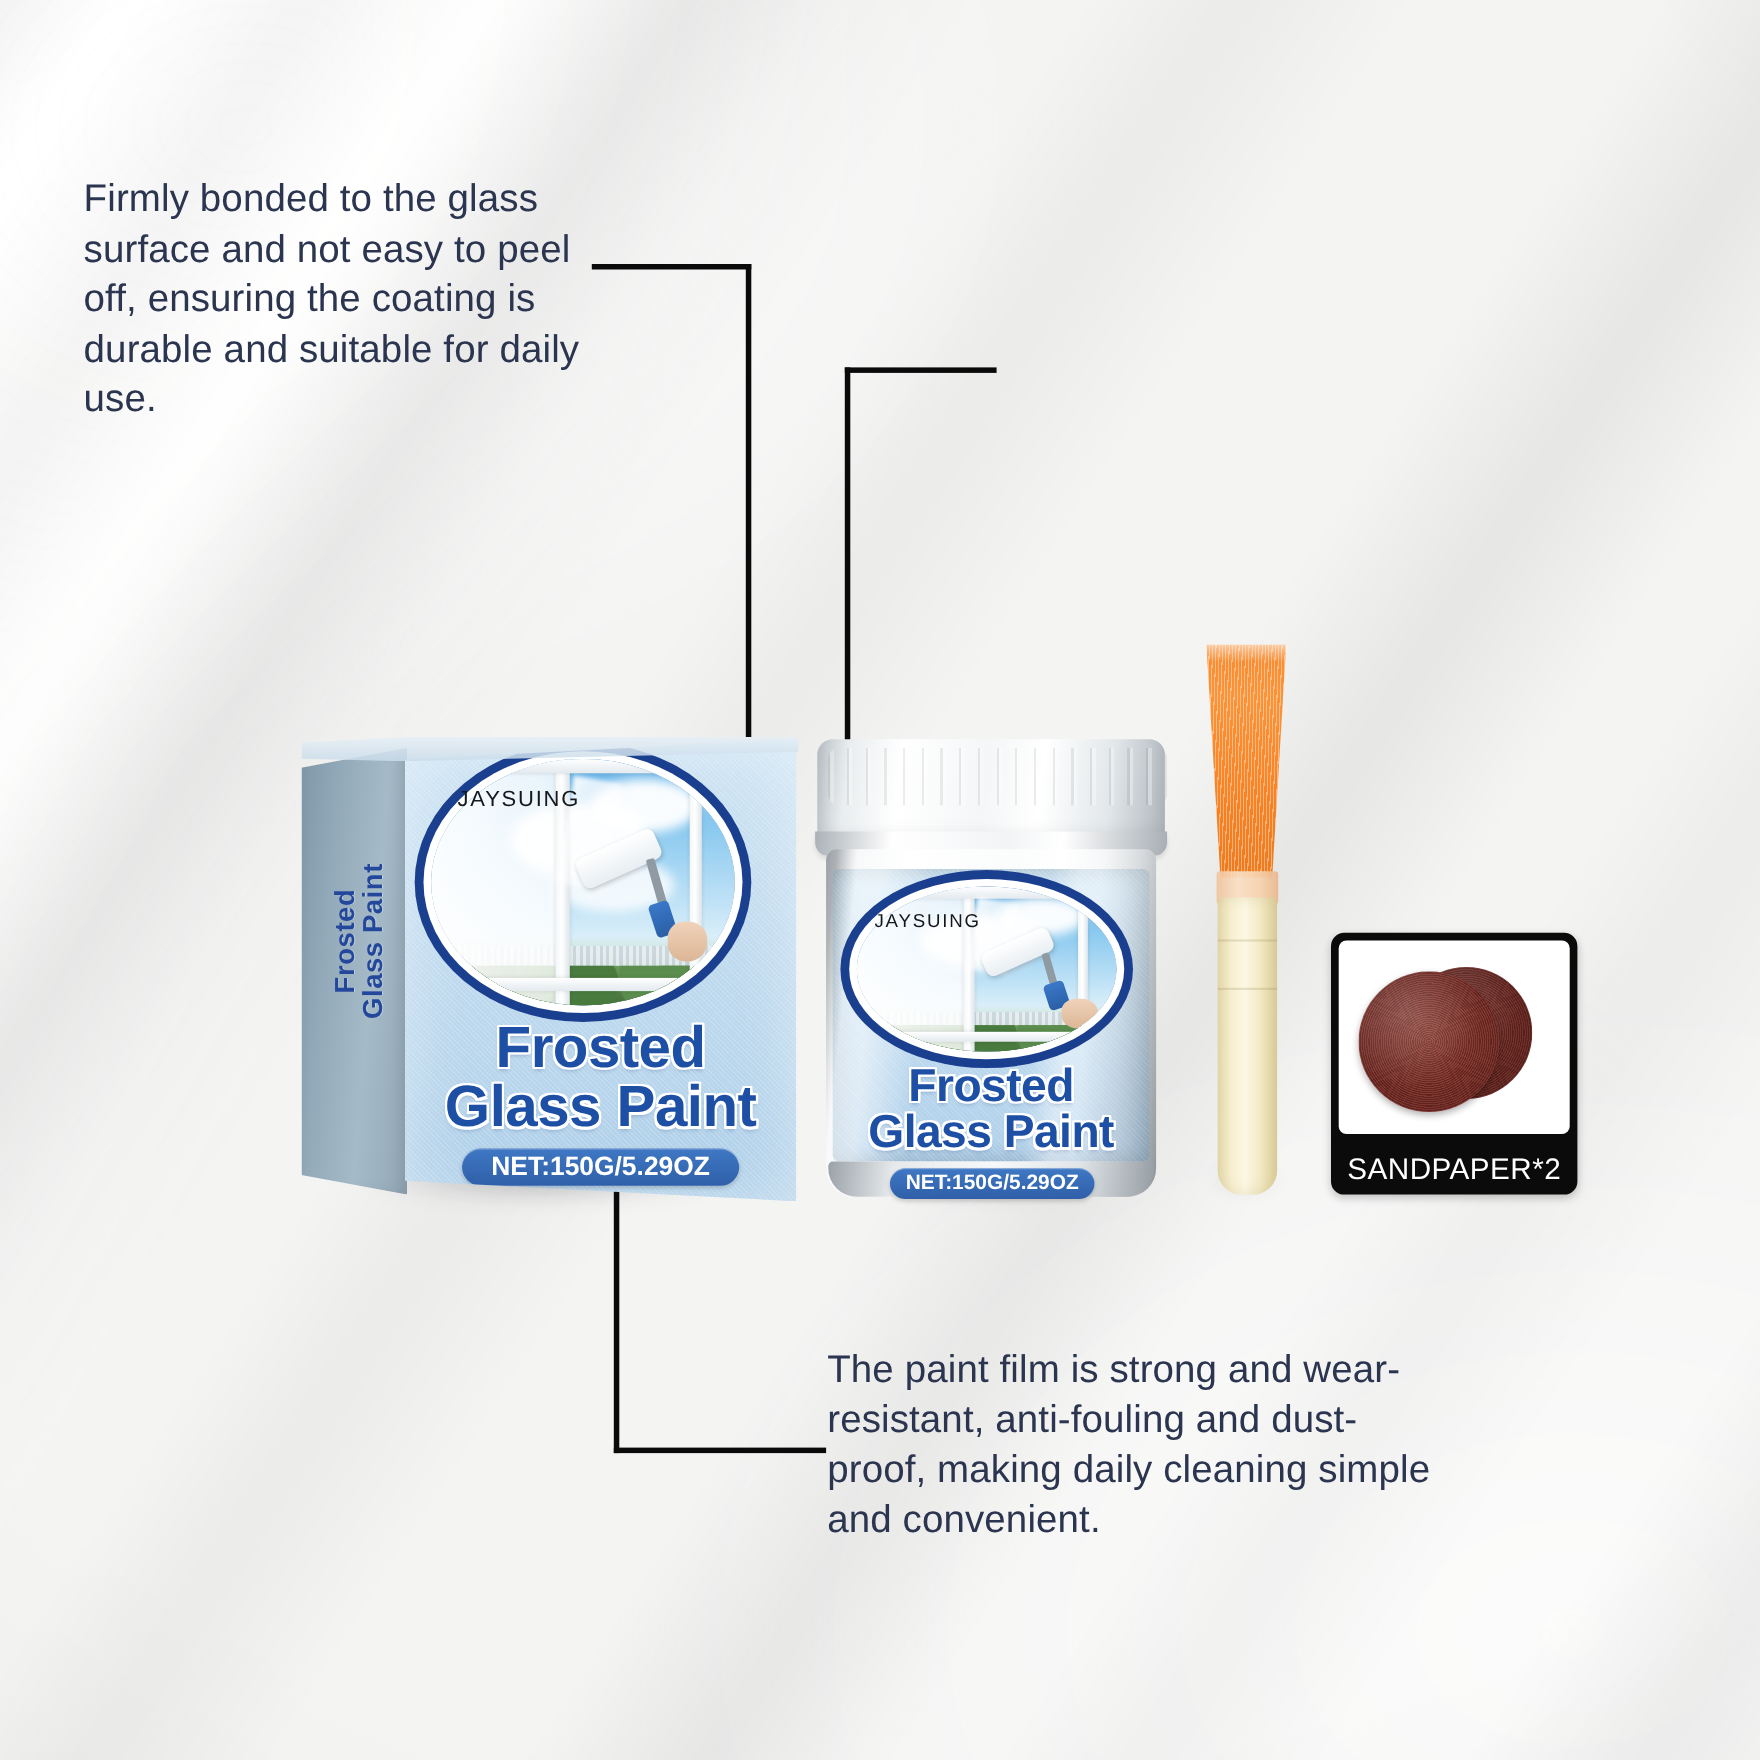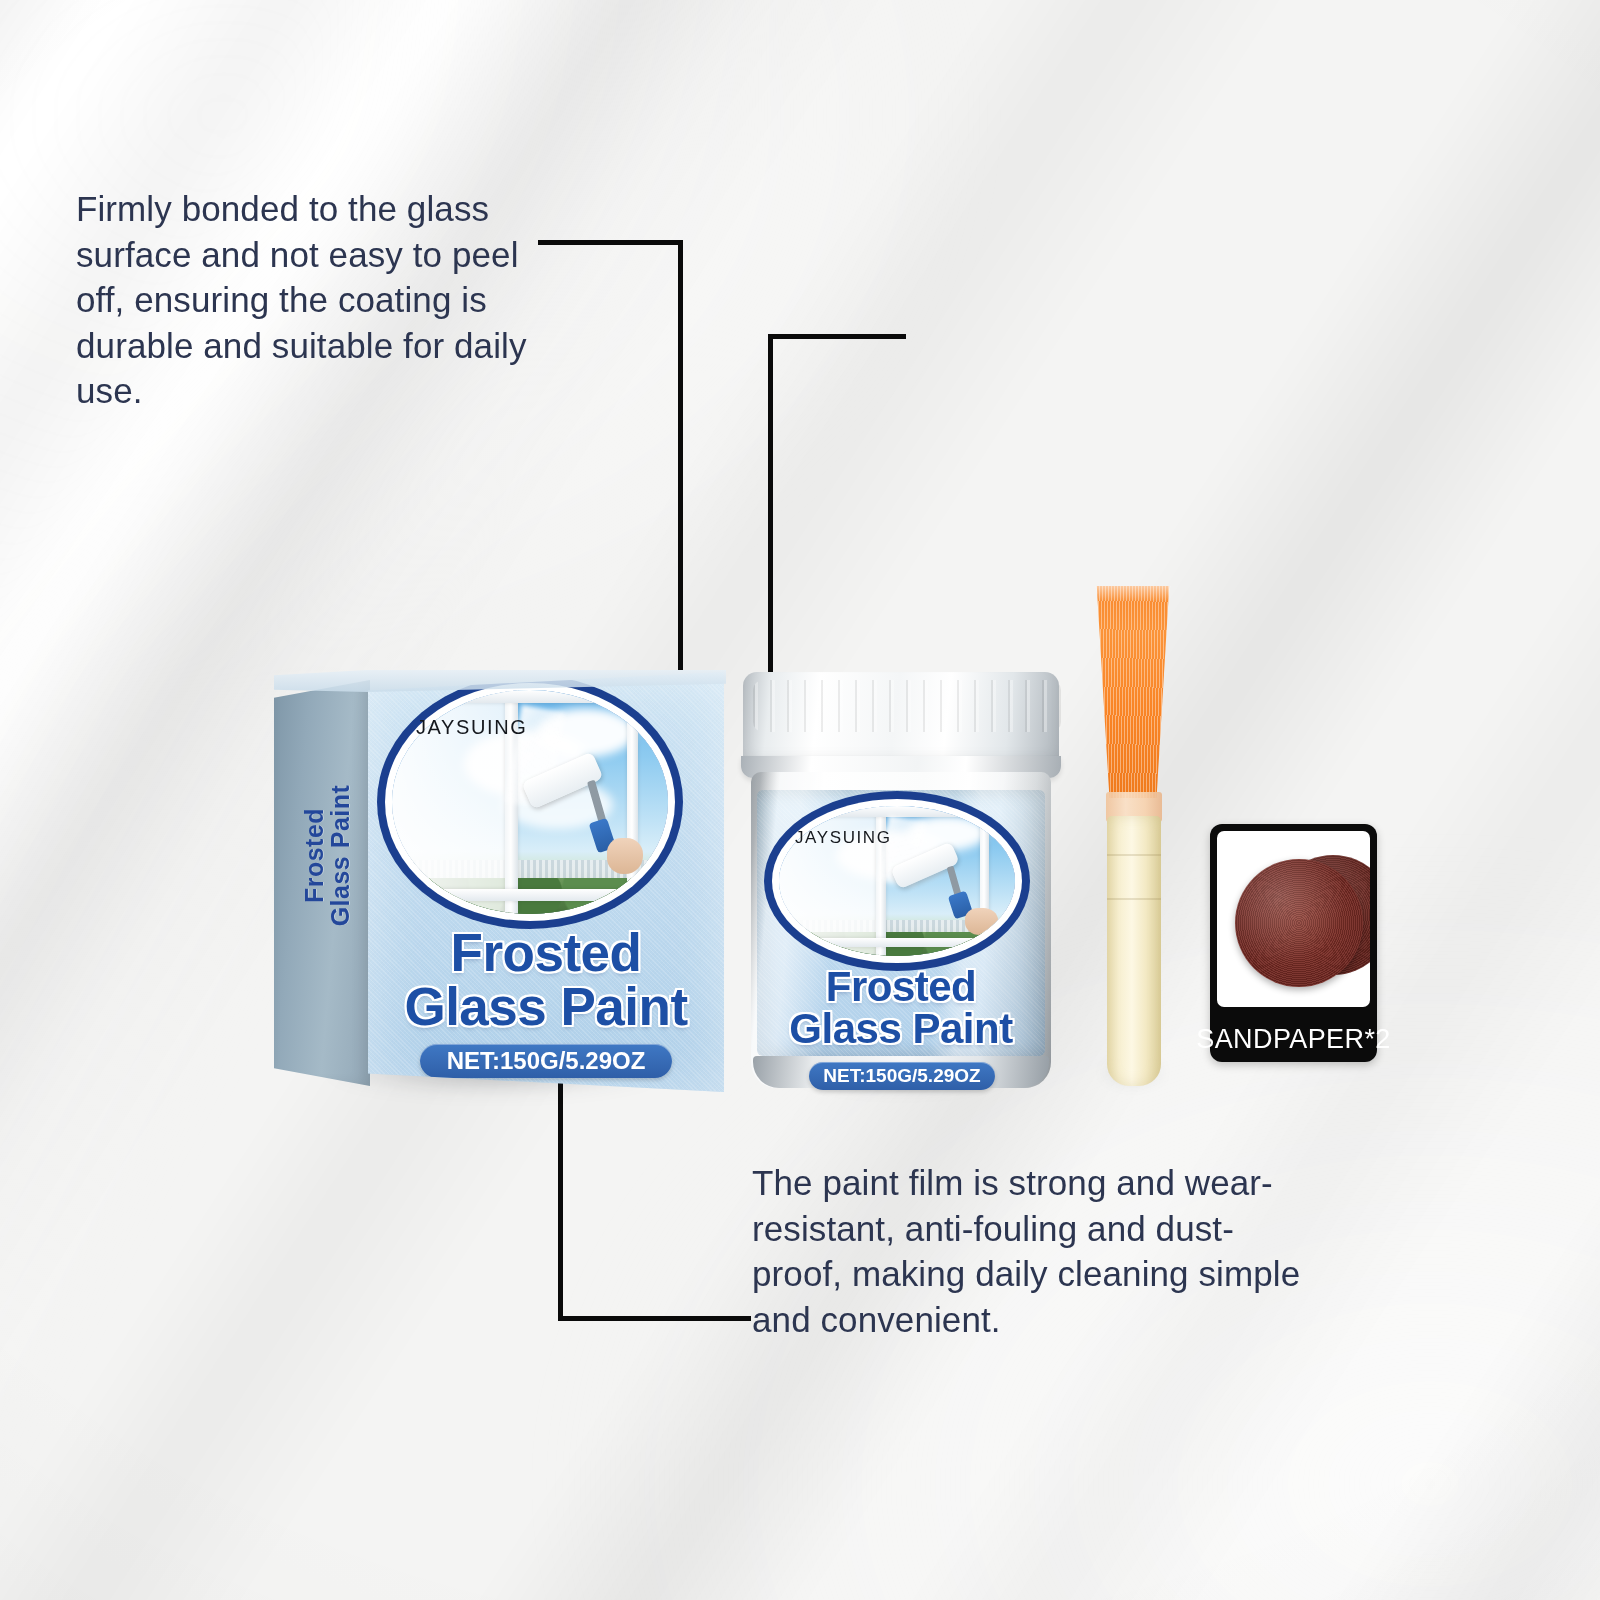--- a/index.html
+++ b/index.html
@@ -29,23 +29,23 @@
       radial-gradient(60% 45% at 18% 12%, rgba(255,255,255,.9), rgba(255,255,255,0) 70%),
       radial-gradient(70% 50% at 85% 88%, rgba(255,255,255,.7), rgba(255,255,255,0) 70%);
     filter:blur(22px);
   }
   .bg-vign{position:absolute;inset:0;
     background:radial-gradient(120% 100% at 50% 45%, rgba(255,255,255,0) 55%, rgba(0,0,0,.045) 100%);}
 
   
   .callout-text{position:absolute;color:#2c3550;letter-spacing:.1px;}
   .callout-text p{margin:0;}
-  #co1{left:76px;top:158px;width:480px;font-size:35px;line-height:1.30;margin-top:28px;}
+  #co1{left:76px;top:158px;width:480px;font-size:35px;line-height:1.30;}
   #co2{left:900px;top:223px;width:540px;font-size:35px;line-height:1.30;}
-  #co3{left:752px;top:1160px;width:560px;font-size:35px;line-height:1.30;}
+  #co3{left:752px;top:1222px;width:560px;font-size:35px;line-height:1.30;}
 
   
   .leader{position:absolute;}
   .leader .h,.leader .v{position:absolute;background:#0a0a0a;}
   .leader .h{height:5px;}
   .leader .v{width:5px;}
 
   
   #box{position:absolute;left:274px;top:672px;width:450px;height:420px;}
   .box-shadow{position:absolute;left:6px;top:372px;width:430px;height:52px;
@@ -173,21 +173,21 @@
   .handle-band{position:absolute;left:27px;width:54px;height:2px;background:rgba(150,130,80,.22);}
 
   
   .acc-card{position:absolute;background:#0b0b0b;border-radius:12px;
     box-shadow:0 3px 8px rgba(0,0,0,.22);}
   .acc-photo{position:absolute;left:7px;top:7px;right:7px;background:#fff;border-radius:7px;overflow:hidden;}
   .acc-label{position:absolute;left:0;right:0;bottom:0;height:46px;color:#fff;
     font-size:27px;letter-spacing:.4px;display:flex;align-items:center;justify-content:center;}
   #card-gloves{left:1210px;top:600px;width:190px;height:238px;}
   #card-gloves .acc-photo{height:176px;}
-  #card-sand{left:1210px;top:824px;width:167px;height:238px;}
+  #card-sand{left:1210px;top:848px;width:224px;height:238px;}
   #card-sand .acc-photo{height:176px;}
 
   
   .glove{position:absolute;left:14px;top:10px;width:160px;height:158px;}
   .glove .palm{position:absolute;left:26px;top:52px;width:104px;height:98px;
     border-radius:16px 16px 22px 22px;
     background:linear-gradient(135deg, rgba(232,238,242,.95), rgba(250,252,253,.92));
     border:1px solid rgba(175,190,200,.85);}
   .glove .fng{position:absolute;width:22px;border-radius:11px 11px 4px 4px;
     background:linear-gradient(160deg, rgba(236,242,246,.95), rgba(252,253,254,.9));

